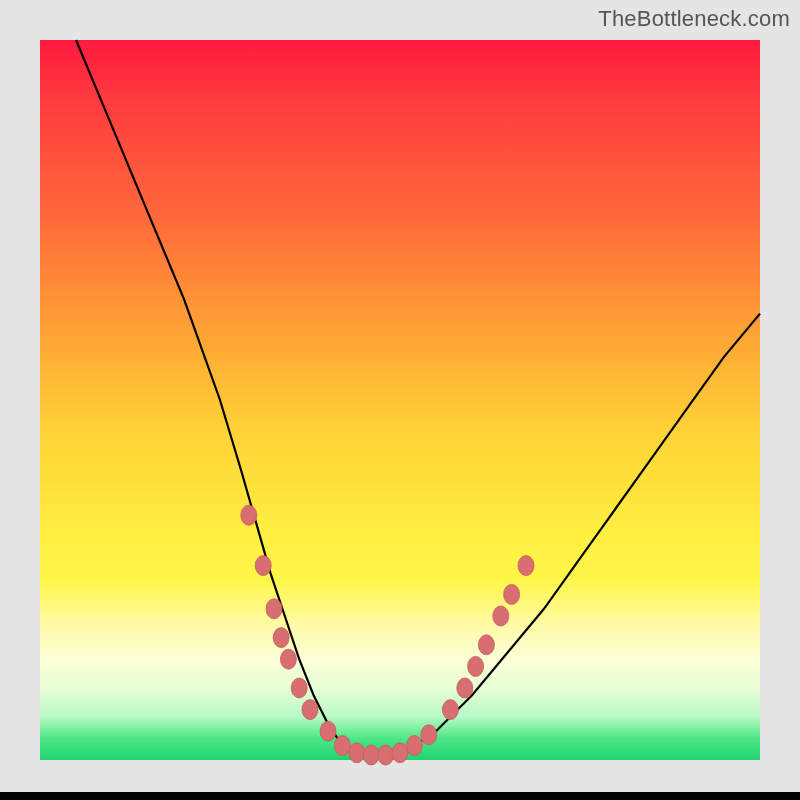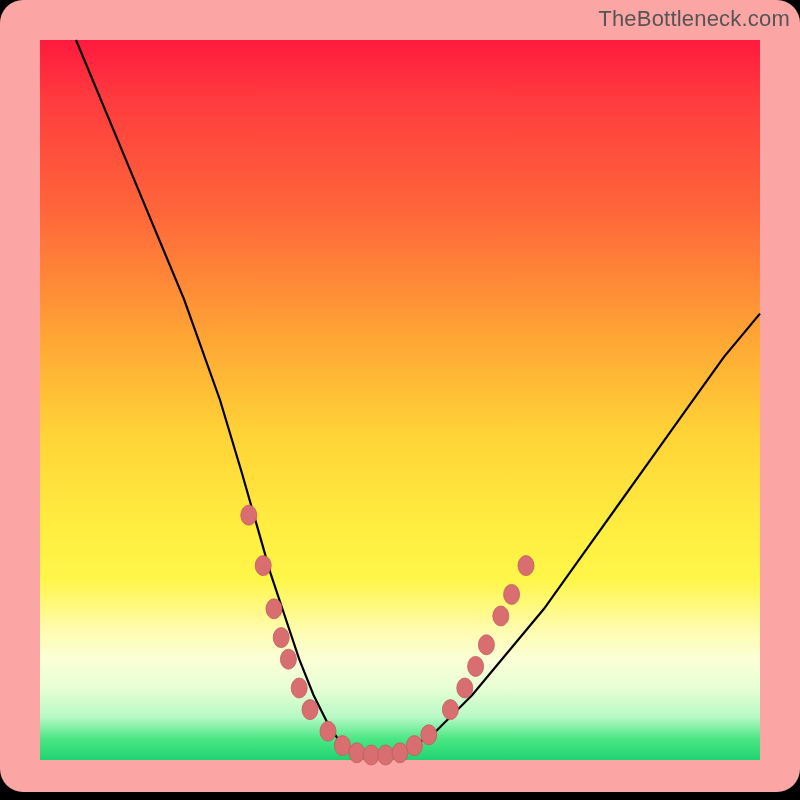--- a/index.html
+++ b/index.html
@@ -10,22 +10,21 @@
     background: #000;
     font-family: Arial, Helvetica, sans-serif;
     overflow: hidden;
   }
   .frame {
     position: absolute;
     left: 0;
     top: 0;
     width: 800px;
     height: 792px;
-    background: #fca5a5;
-    border-radius: 23px;
+    background: #e5e5e5;
   }
   .plot {
     position: absolute;
     left: 40px;
     top: 40px;
     width: 720px;
     height: 720px;
     
     background: linear-gradient(
       to bottom,

